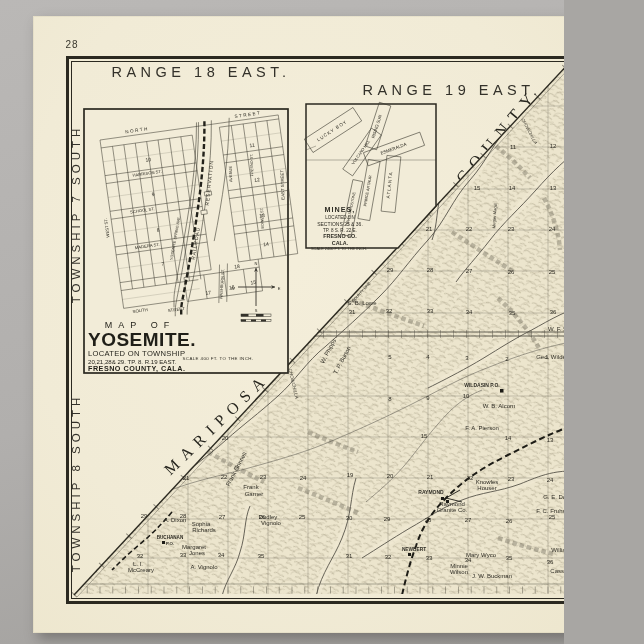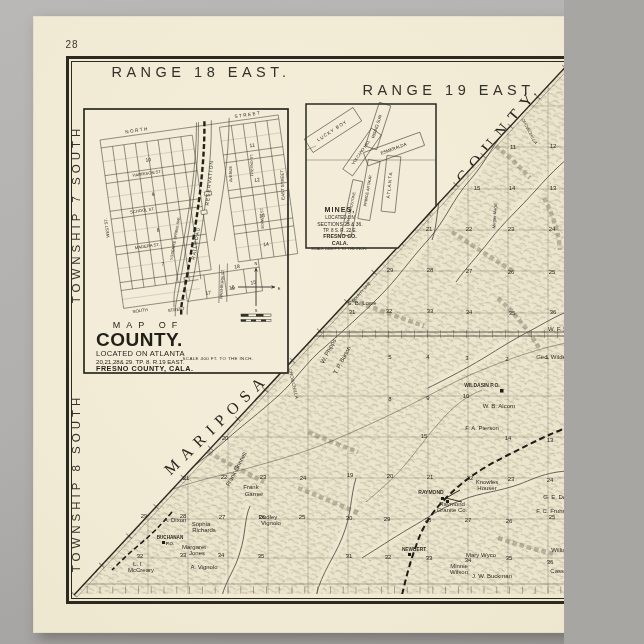--- a/index.html
+++ b/index.html
@@ -20,21 +20,21 @@
             transform:translate(-50%,-50%) rotate(-90deg);}
   .t7{left:76px;top:214px;}
   .t8{left:76px;top:483px;}
   .cword{font-family:"Liberation Serif",serif;color:#26251e;}
   .mariposa{left:217px;top:424px;font-size:16px;letter-spacing:7px;
             transform:translate(-50%,-50%) rotate(-44deg);}
   .countyw{left:498px;top:136px;font-size:17px;letter-spacing:8px;
            transform:translate(-50%,-50%) rotate(-50deg);}
   .map-svg{position:absolute;left:0;top:0;}
   .map-svg text{font-family:"Liberation Sans",sans-serif;fill:#2f2d25;}
-  .rtitle{position:absolute;left:96px;top:320px;color:#201f18;line-height:1.15;}
+  .rtitle{position:absolute;left:88px;top:320px;color:#201f18;line-height:1.15;}
   .rtitle .l1{font-size:9px;letter-spacing:6px;text-align:center;width:104px;}
   .rtitle .l2{font-size:19px;font-weight:bold;letter-spacing:.5px;line-height:1.02;}
   .rtitle .l3{font-size:7.6px;letter-spacing:.3px;}
   .rtitle .l4{font-size:6.1px;}
   .rtitle .l5{font-size:7.2px;font-weight:bold;letter-spacing:.5px;}
 </style>
 </head>
 <body>
 
 <div class="scene">
@@ -337,18 +337,18 @@
       <text x="340" y="225.5" font-size="5" text-anchor="middle">SECTIONS 25 &amp; 36.</text>
       <text x="340" y="231.5" font-size="4.6" text-anchor="middle">TP. 8 S. R. 22 E.</text>
       <text x="340" y="238" font-size="5.4" font-weight="bold" text-anchor="middle">FRESNO CO.</text>
       <text x="340" y="244.5" font-size="5.4" font-weight="bold" text-anchor="middle">CALA.</text>
       <text x="311" y="250" font-size="3.9" text-anchor="start">SCALE 2400 FT. TO THE INCH.</text>
     </g>
   </svg>
 
   <div class="rtitle">
     <div class="l1">MAP OF</div>
-    <div class="l2">COUNTY.</div>
-    <div class="l3">LOCATED ON ATLANTA</div>
+    <div class="l2">YOSEMITE.</div>
+    <div class="l3">LOCATED ON TOWNSHIP</div>
     <div class="l4">20,21,28&amp; 29. TP. 8. R.19 EAST.</div>
     <div class="l5">FRESNO  COUNTY, CALA.</div>
   </div>
 </div>
 
 </body></html>

